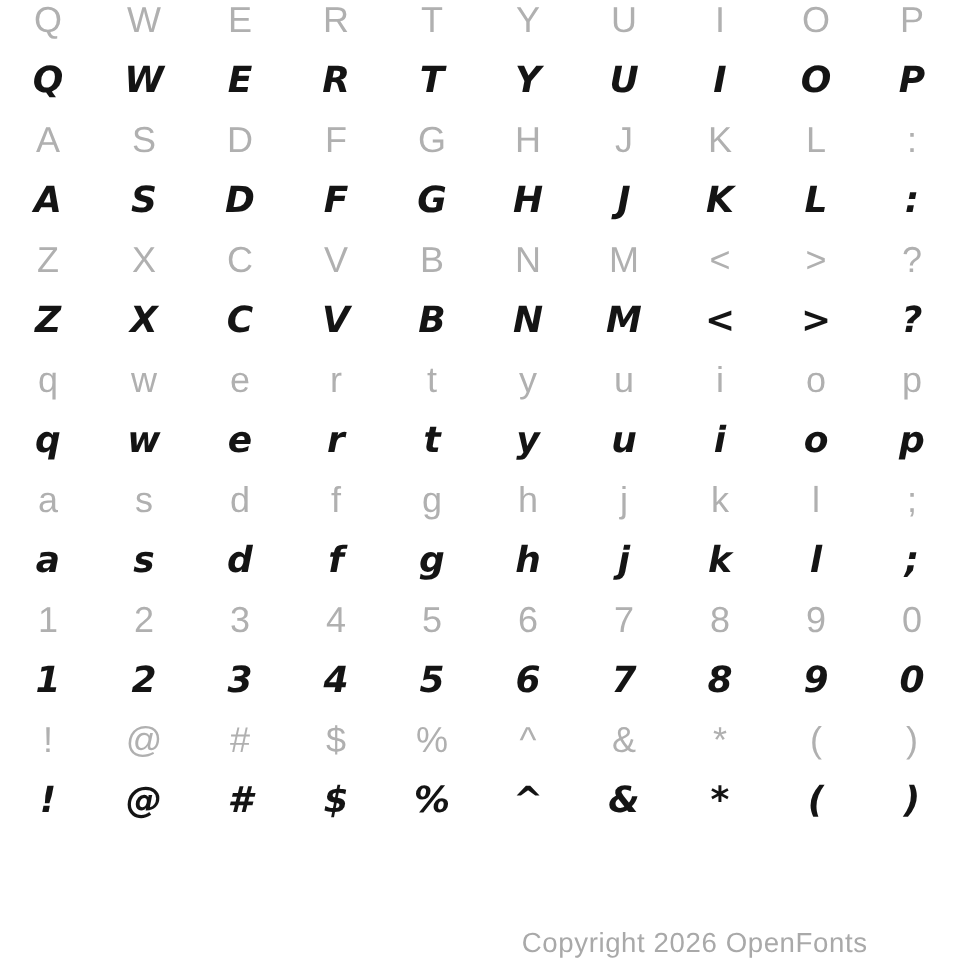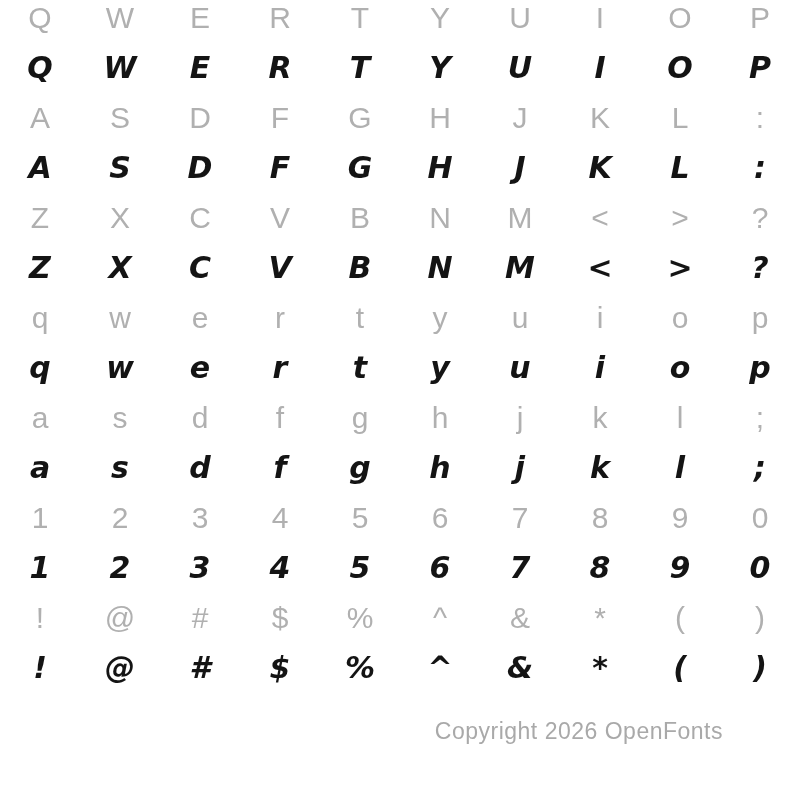--- a/index.html
+++ b/index.html
@@ -40,21 +40,21 @@
   }
   .char-row.specimen .char-cell {
     font-family: "DejaVu Sans", sans-serif;
     font-size: 30px;
     font-weight: 700;
     font-style: italic;
     color: var(--spec-color, #141414);
   }
   #footer-copyright {
     position: absolute;
-    top: 718px;
+    top: 772px;
     right: 77px;
     font-family: "Liberation Sans", sans-serif;
     font-size: 23px;
     font-weight: 400;
     color: var(--footer-color, #a9a9a9);
     letter-spacing: 0.5px;
   }
 </style>
 </head>
 <body style="background: rgb(255, 255, 255);">

